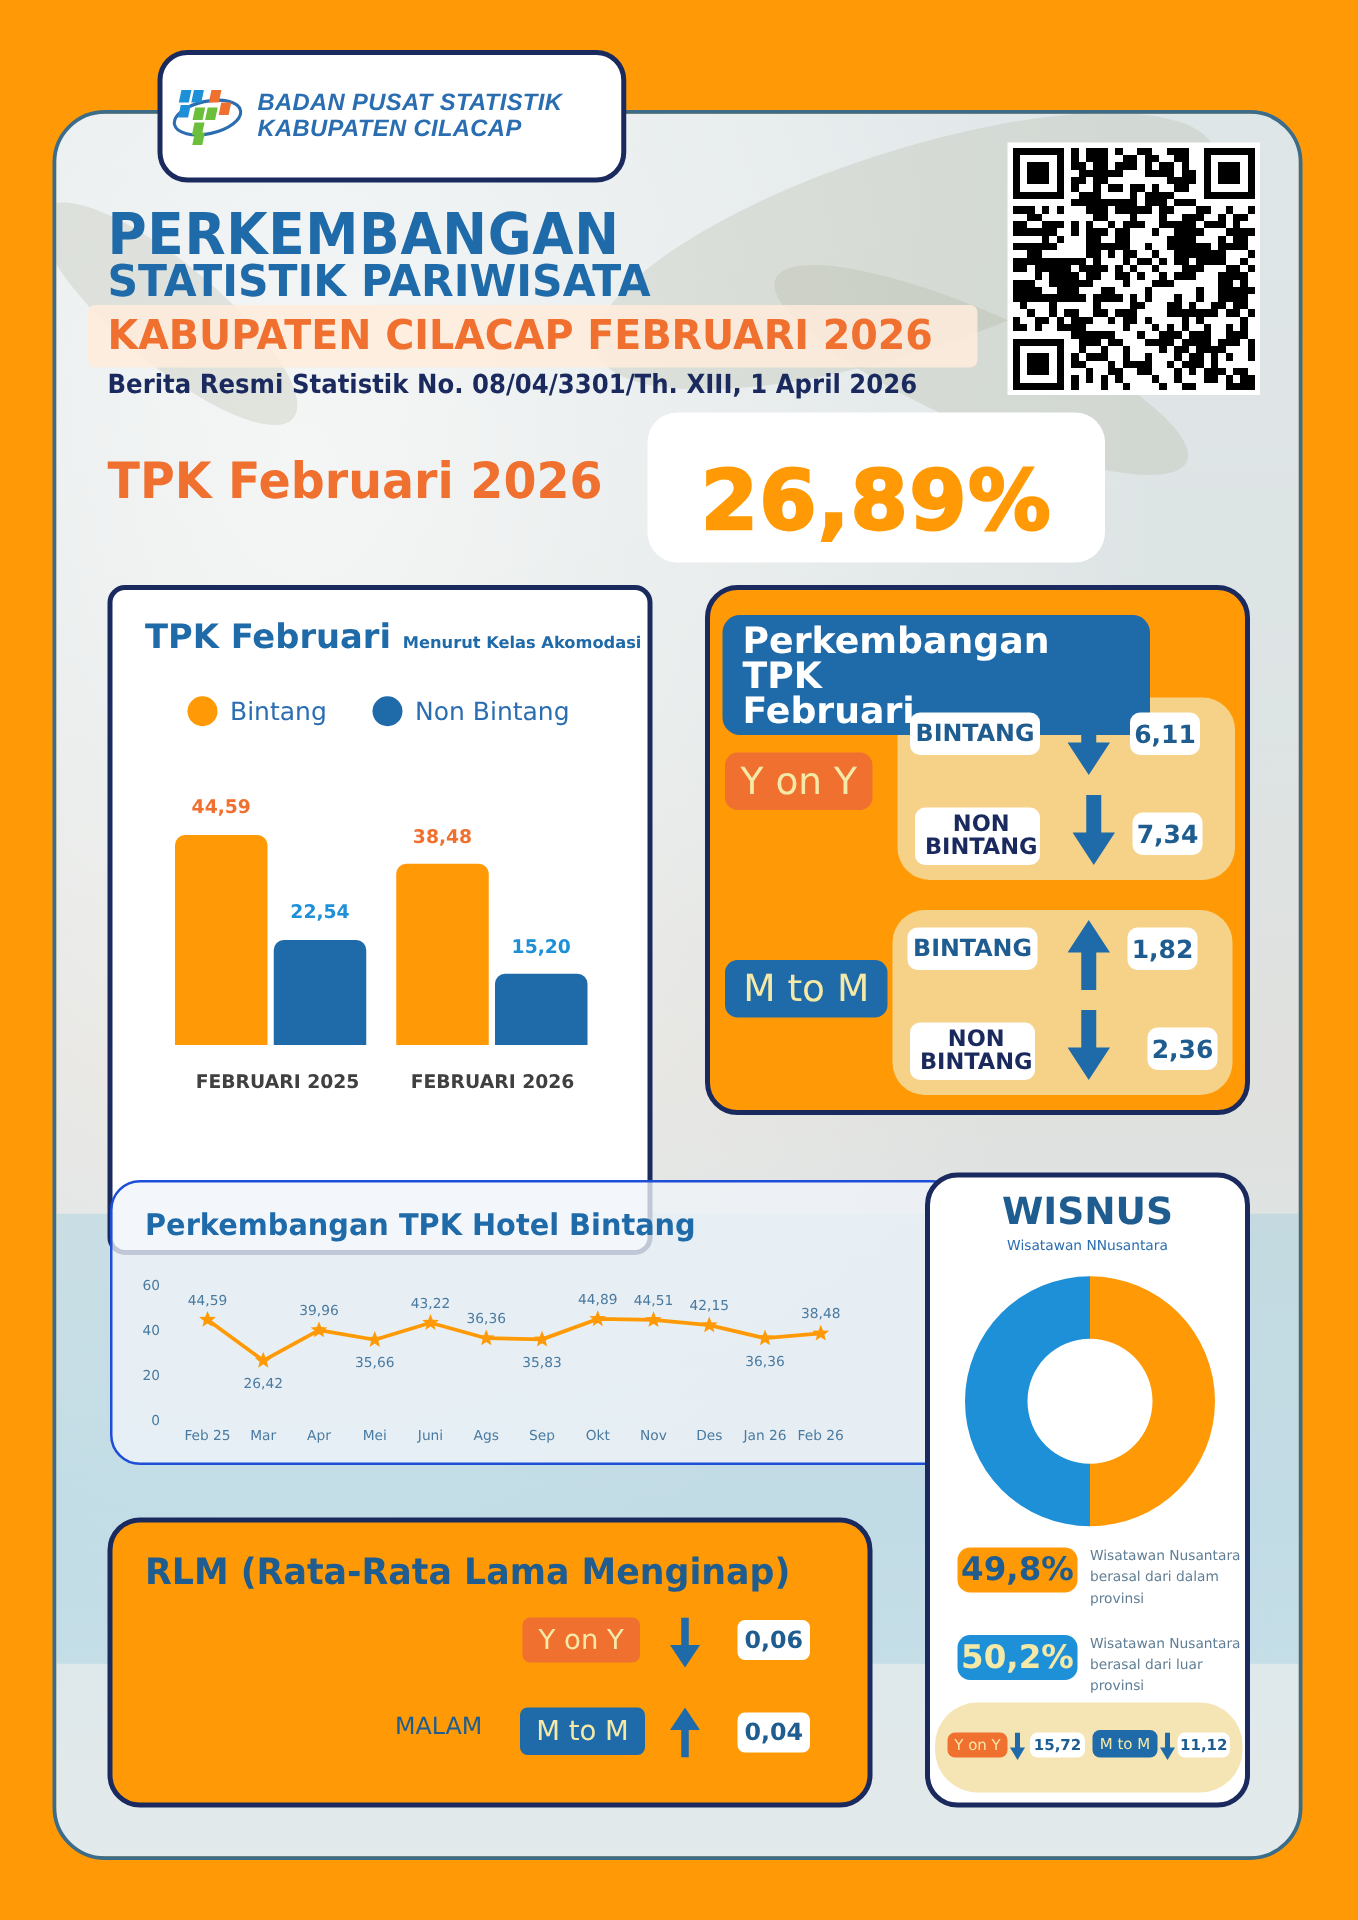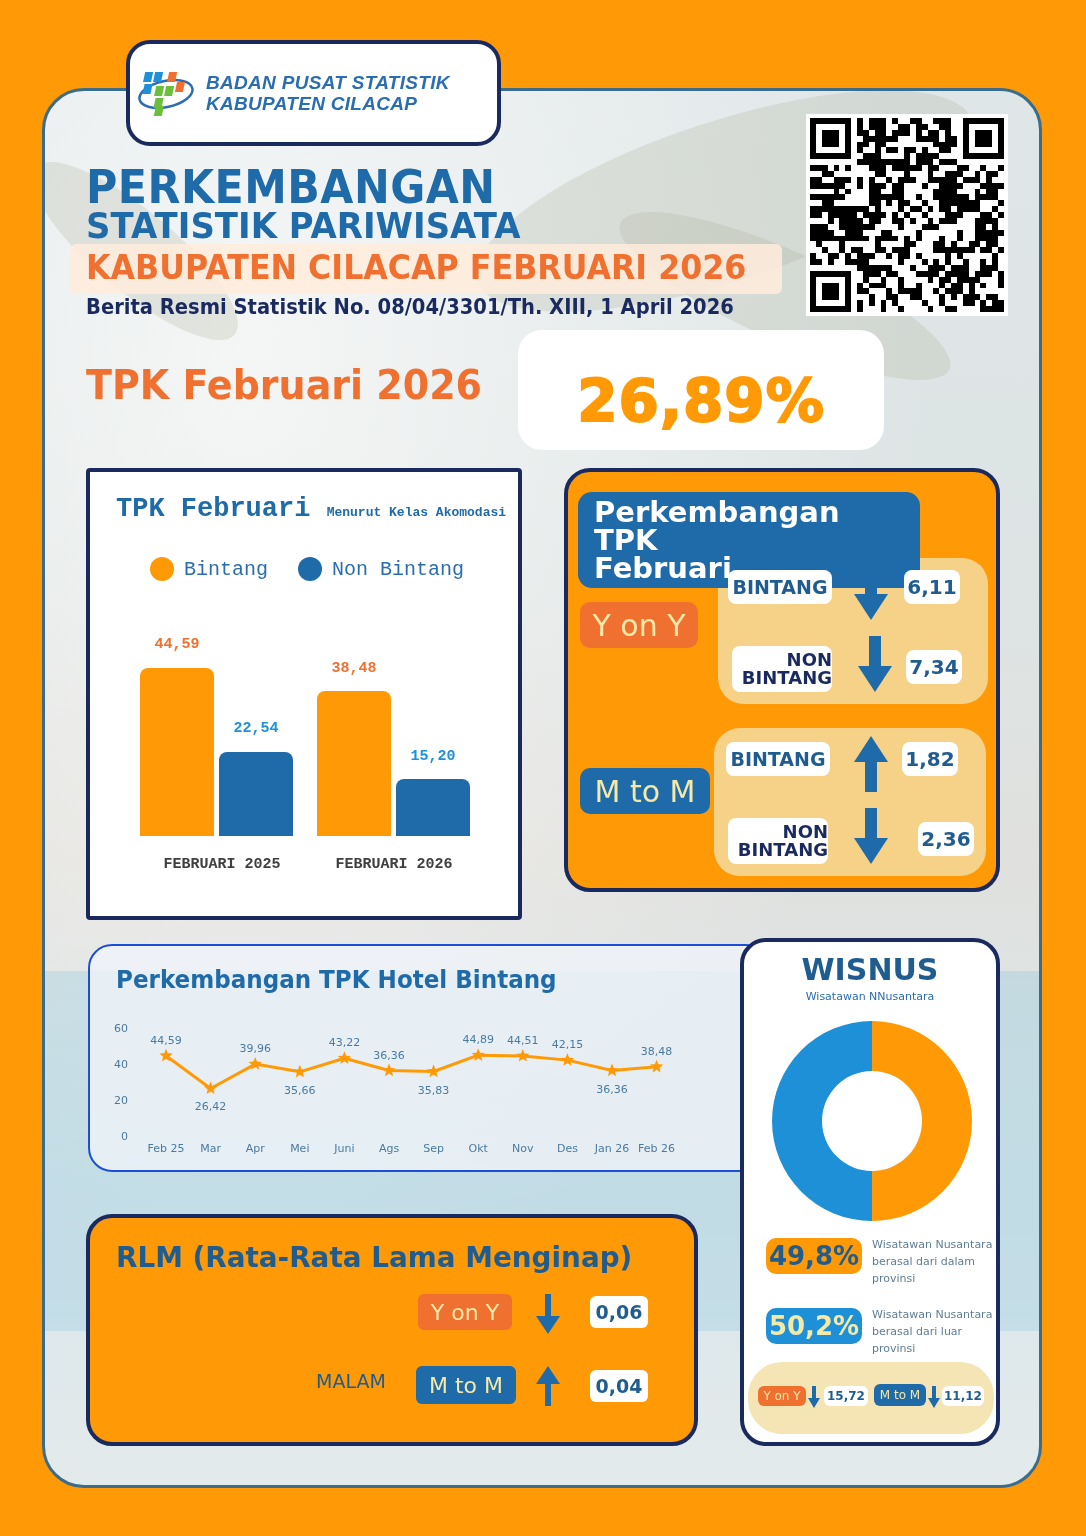--- a/index.html
+++ b/index.html
@@ -27,37 +27,37 @@
   .logo-mark { width: 58px; height: 50px; position: relative; margin-right: 12px; }
   .logo-text { font-family: "Liberation Sans", sans-serif; font-style: italic; font-weight: bold; color: #2a6db0; font-size: 19px; line-height: 21px; letter-spacing: 0.3px; }
   .title1 { position: absolute; left: 86px; top: 160px; font-family: "DejaVu Sans", sans-serif; font-weight: bold; color: #1f6aa8; font-size: 46px; letter-spacing: 0.5px; transform: scaleX(0.93); transform-origin: left; }
   .title2 { position: absolute; left: 86px; top: 206px; font-weight: bold; color: #1f6aa8; font-size: 35px; transform: scaleX(0.97); transform-origin: left; }
   .title3-bg { position: absolute; left: 70px; top: 244px; width: 712px; height: 50px; background: rgba(255,236,220,0.85); border-radius: 6px; }
   .title3 { position: absolute; left: 86px; top: 248px; font-weight: bold; color: #f07030; font-size: 33px; transform: scaleX(0.96); transform-origin: left; }
   .subtitle { position: absolute; left: 86px; top: 295px; font-weight: bold; color: #1a2a5e; font-size: 21px; transform: scaleX(0.93); transform-origin: left; }
   .qr { position: absolute; left: 806px; top: 114px; width: 202px; height: 202px; background: #fff; padding: 4px; }
   .tpk-label { position: absolute; left: 86px; top: 362px; font-weight: bold; color: #f07030; font-size: 40px; transform: scaleX(0.95); transform-origin: left; }
   .tpk-box { position: absolute; left: 518px; top: 330px; width: 366px; height: 120px; background: #fff; border-radius: 24px; display: flex; align-items: center; justify-content: center; }
-  .tpk-value { font-family: "DejaVu Sans", sans-serif; font-weight: bold; color: #ff9a06; font-size: 58px; letter-spacing: 1px; margin-top: 21px; -webkit-text-stroke: 2px #ff9a06; }
-
-  .card-bar { position: absolute; left: 86px; top: 468px; width: 436px; height: 452px; background: #fff; border: 4px solid #1a2a5e; border-radius: 4px; font-family: Liberation Mono, monospace; }
+  .tpk-value { font-family: "DejaVu Sans", sans-serif; font-weight: bold; color: #ff9a06; font-size: 66px; letter-spacing: 1px; margin-top: 21px; -webkit-text-stroke: 2px #ff9a06; }
+
+  .card-bar { position: absolute; left: 86px; top: 468px; width: 436px; height: 536px; background: #fff; border: 4px solid #1a2a5e; border-radius: 14px; }
   .card-bar .h { position: absolute; left: 26px; top: 22px; font-weight: bold; color: #1f6aa8; font-size: 27px; }
   .card-bar .h small { font-size: 13px; font-weight: bold; }
   .legend { position: absolute; top: 85px; display: flex; align-items: center; font-size: 20px; color: #2a6db0; }
   .legend .dot { width: 24px; height: 24px; border-radius: 50%; margin-right: 10px; }
   .bar { position: absolute; border-radius: 8px 8px 0 0; }
   .bar-val { position: absolute; font-weight: bold; font-size: 15px; text-align: center; width: 80px; }
   .xlab { position: absolute; font-weight: bold; color: #404040; font-size: 15px; width: 160px; text-align: center; top: 384px; }
 
   .card-dev { position: absolute; left: 564px; top: 468px; width: 436px; height: 424px; background: #ff9a06; border: 4px solid #1a2a5e; border-radius: 26px; }
   .dev-title { position: absolute; left: 10px; top: 20px; background: #1f6aa8; color: #fff; font-weight: bold; font-size: 29px; line-height: 28px; padding: 6px 14px 6px 16px; border-radius: 14px 14px 14px 14px; width: 342px; }
   .group-bg { position: absolute; background: rgba(245,220,160,0.85); border-radius: 26px; }
   .tag { position: absolute; color: #f5e9a8; font-size: 30px; border-radius: 10px; display: flex; align-items: center; justify-content: center; }
   .pill { position: absolute; background: #fff; border-radius: 8px; font-weight: bold; color: #1f5c8f; display: flex; align-items: center; justify-content: center; }
-  .pill.two { flex-direction: column; align-items: flex-end; line-height: 18px; font-size: 18px; color: #1a2a5e; padding-left: 6px; }
+  .pill.two { flex-direction: column; align-items: center; line-height: 18px; font-size: 18px; color: #1a2a5e; padding-left: 6px; }
   .arrow { position: absolute; }
 
   .card-line { position: absolute; left: 88px; top: 944px; width: 682px; height: 228px; background: rgba(240,244,248,0.78); border: 2px solid #1d4ed8; border-radius: 24px; }
   .card-line .h { position: absolute; left: 26px; top: 20px; font-weight: bold; color: #1f6aa8; font-size: 24px; transform: scaleX(0.96); transform-origin: left; }
 
   .card-rlm { position: absolute; left: 86px; top: 1214px; width: 612px; height: 232px; background: #ff9a06; border: 4px solid #1a2a5e; border-radius: 26px; }
   .rlm-h { position: absolute; left: 26px; top: 22px; font-weight: bold; color: #1f5c8f; font-size: 29px; transform: scaleX(0.96); transform-origin: left; }
   .rlm-val { position: absolute; left: 30px; top: 70px; color: #fff; font-size: 92px; font-family: "DejaVu Sans", sans-serif; letter-spacing: -2px; }
   .rlm-unit { position: absolute; left: 226px; top: 152px; color: #1f5c8f; font-size: 19px; }
   .mini-tag { position: absolute; font-size: 22px; color: #f5e9a8; border-radius: 6px; display: flex; align-items: center; justify-content: center; }

